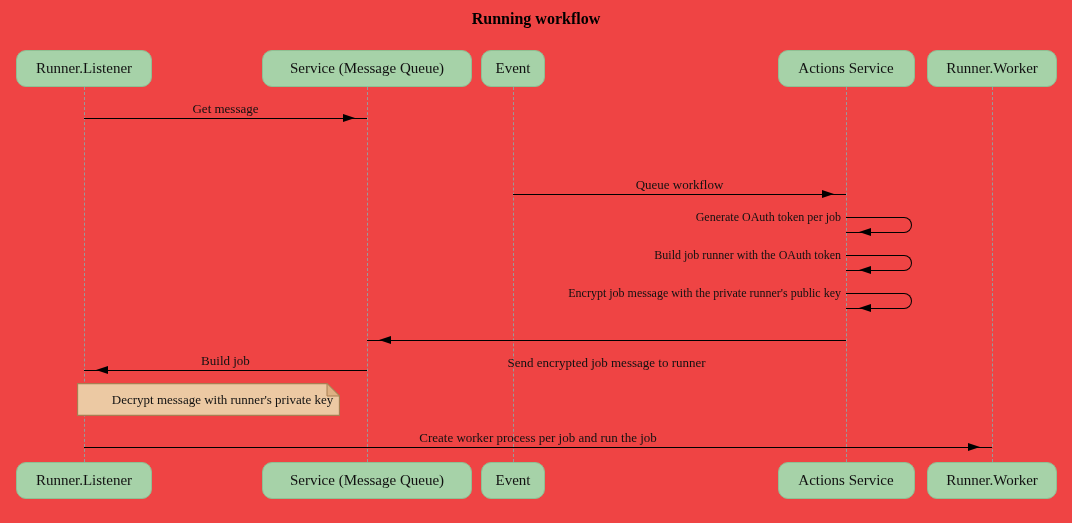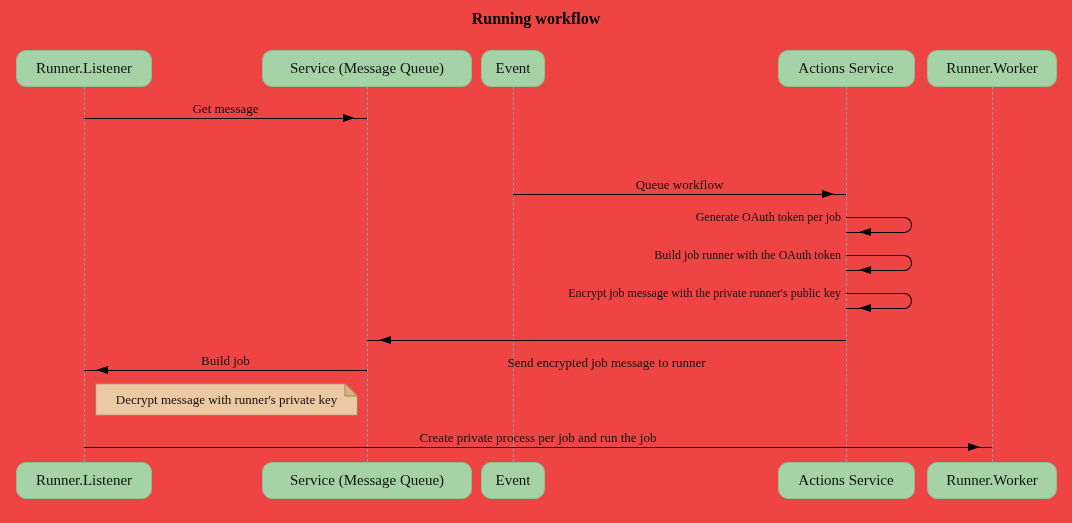--- a/index.html
+++ b/index.html
@@ -100,23 +100,23 @@
     <div class="self-label" style="left: 841px; top: 247px;">Build job runner with the OAuth token</div>
     <div class="self-loop" style="left: 846px; top: 293px; width: 66px; border-color: rgb(0, 0, 0);"></div>
     <div class="ah" style="left: 847px; top: 304px; border-width: 4.5px 12px; border-color: transparent rgb(0, 0, 0) transparent transparent;"></div>
     <div class="self-label" style="left: 841px; top: 285px;">Encrypt job message with the private runner's public key</div>
     <div class="msg-line" style="left: 367px; top: 340px; width: 479px; background: rgb(0, 0, 0);"></div>
     <div class="ah" style="top: 336.2px; border-width: 4.5px 12px; left: 367px; border-color: transparent rgb(0, 0, 0) transparent transparent;"></div>
     <div class="msg-label" style="left: 606.5px; top: 323px; margin-top: 32px;">Send encrypted job message to runner</div>
     <div class="msg-line" style="left: 84px; top: 370px; width: 283px; background: rgb(0, 0, 0);"></div>
     <div class="ah" style="top: 366.2px; border-width: 4.5px 12px; left: 84px; border-color: transparent rgb(0, 0, 0) transparent transparent;"></div>
     <div class="msg-label" style="left: 225.5px; top: 353px;">Build job</div>
-    <div class="note" style="left: 95px; top: 383px; width: 263px; height: 33px;">
+    <div class="note" style="left: 77px; top: 383px; width: 263px; height: 33px; padding-left: 28px;">
       <svg width="263" height="33" viewBox="0 0 263 33">
         <path d="M0.5,0.5 L250,0.5 L262.5,13 L262.5,32.5 L0.5,32.5 Z" fill="#ecc9a3" stroke="#a87e52" stroke-width="1.3"></path>
         <path d="M250,0.5 L262.5,13 L250,13 Z" fill="#ddb183" stroke="#a87e52" stroke-width="1"></path>
       </svg>
       <div class="note-text">Decrypt message with runner's private key</div>
     </div>
     <div class="msg-line" style="left: 84px; top: 447px; width: 908px; background: rgb(0, 0, 0);"></div>
     <div class="ah" style="top: 443.2px; border-width: 4.5px 12px; left: 968px; border-color: transparent transparent transparent rgb(0, 0, 0);"></div>
-    <div class="msg-label" style="left: 538px; top: 430px;">Create private process per job and run the job</div>
+    <div class="msg-label" style="left: 538px; top: 430px;">Create worker process per job and run the job</div>
   </div>
 
 </body></html>

